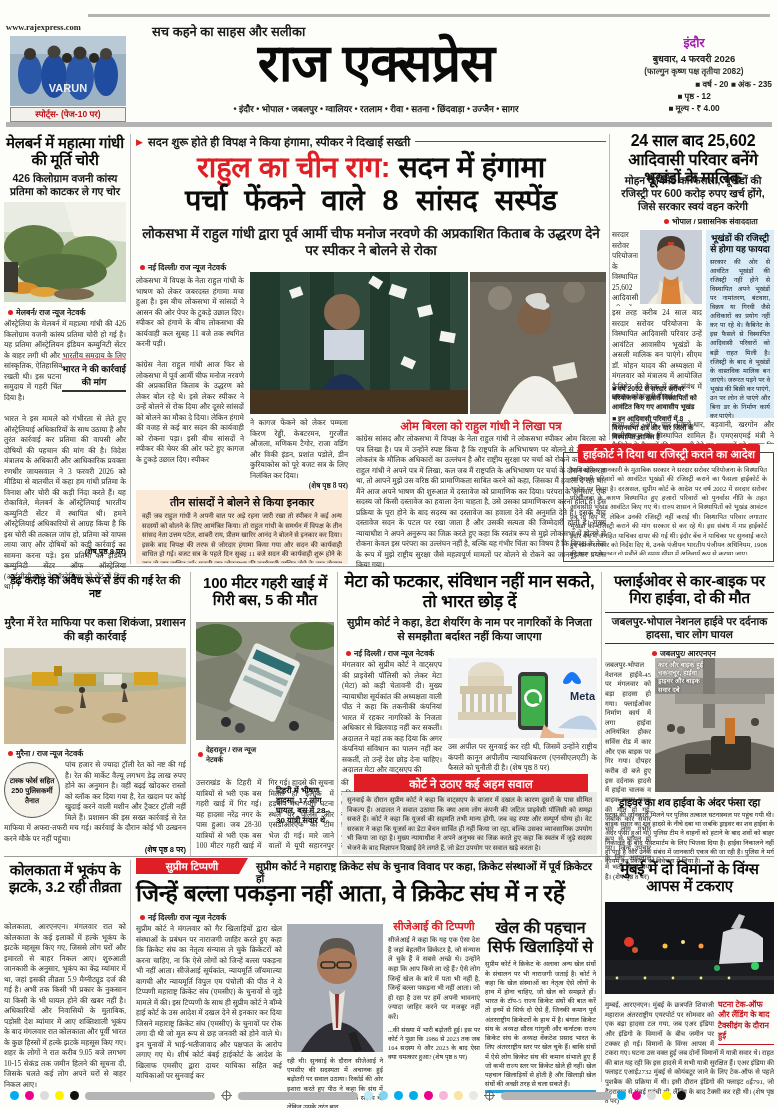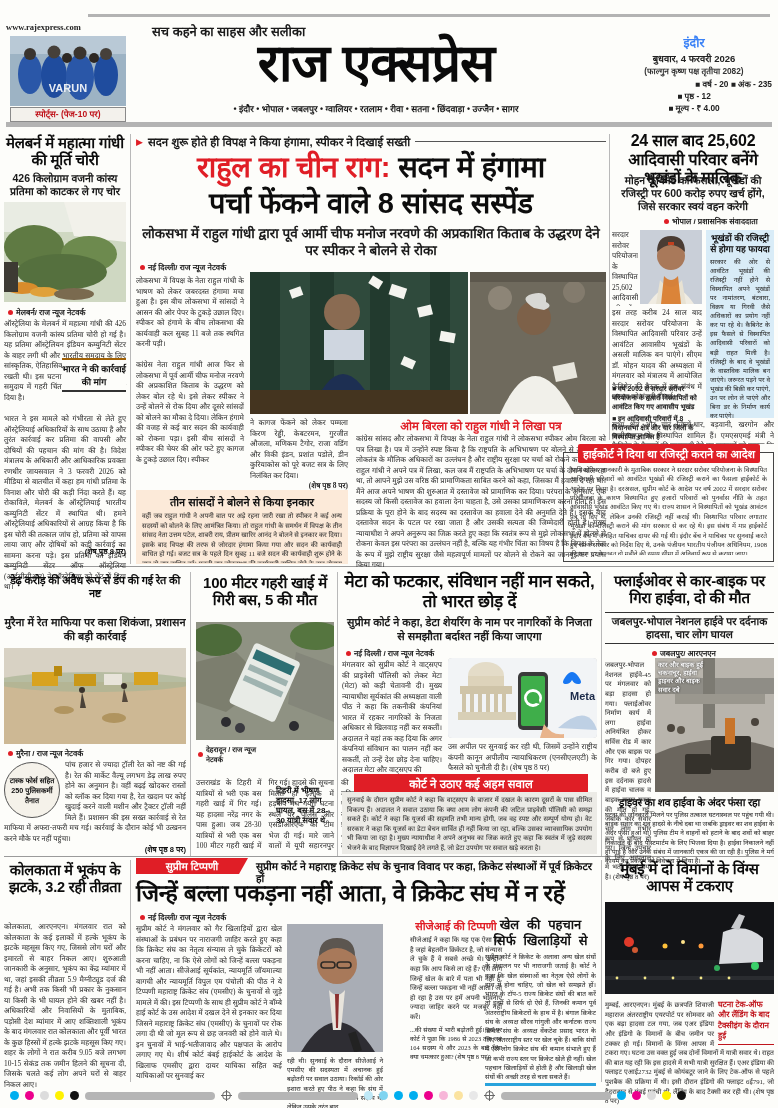--- a/index.html
+++ b/index.html
@@ -49,21 +49,21 @@
       <circle cx="84" cy="22" r="5" fill="#2e2823"></circle>
       <text x="58" y="56" font-size="11" font-weight="bold" fill="#e8edf4" text-anchor="middle">VARUN</text>
     </svg>
   </div>
   <div class="abs center" style="left:10px;top:107px;width:116px;height:15px;border:1px solid #8a8a8a;background:#f3f1ec;font-size:8.5px;font-weight:bold;color:#c0151c;line-height:13px;">स्पोर्ट्स- (पेज-10 पर)</div>
 
   <div class="abs" style="left:152px;top:22px;width:300px;font-size:13px;font-weight:bold;color:#1a1a1a;">सच कहने का साहस और सलीका</div>
   <div class="abs center" style="left:140px;top:35px;width:472px;font-size:52px;font-weight:900;color:#0a0a0a;letter-spacing:-1px;line-height:1.1;font-family:Liberation Sans, sans-serif;">राज एक्सप्रेस</div>
   <div class="abs center" style="left:140px;top:103px;width:472px;font-size:8.8px;font-weight:bold;color:#1a1a1a;">• इंदौर • भोपाल • जबलपुर • ग्वालियर • रतलाम • रीवा • सतना • छिंदवाड़ा • उज्जैन • सागर</div>
 
-  <div class="abs center" style="left:616px;top:34px;width:156px;font-size:12.5px;font-weight:bold;color:#3b82f6;">इंदौर</div>
+  <div class="abs center" style="left:616px;top:34px;width:156px;font-size:12.5px;font-weight:bold;color:#a21caf;">इंदौर</div>
   <div class="abs center" style="left:616px;top:52px;width:156px;font-size:9.5px;font-weight:bold;color:#222;">बुधवार, 4 फरवरी 2026</div>
   <div class="abs center" style="left:616px;top:65px;width:156px;font-size:8.3px;font-weight:bold;color:#333;">(फाल्गुन कृष्ण पक्ष तृतीया 2082)</div>
   <div class="abs center" style="left:616px;top:78px;width:156px;font-size:8.3px;font-weight:bold;color:#222;text-align:right;">■ वर्ष - 20  ■ अंक - 235</div>
   <div class="abs center" style="left:616px;top:90px;width:156px;font-size:8.3px;font-weight:bold;color:#222;">■ पृष्ठ - 12</div>
   <div class="abs center" style="left:616px;top:102px;width:156px;font-size:8.3px;font-weight:bold;color:#222;">■ मूल्य - ₹ 4.00</div>
 
   <div class="grayband" style="left:6px;top:122px;width:766px;height:5px;"></div>
 
   <div class="vrule" style="left:130px;top:134px;height:430px;"></div>
   <div class="vrule" style="left:609px;top:134px;height:306px;"></div>
@@ -83,33 +83,33 @@
       <ellipse cx="40" cy="90" rx="14" ry="5" fill="#e0a13a"></ellipse>
       <ellipse cx="70" cy="92" rx="20" ry="6" fill="#7a6a4f"></ellipse>
       <rect x="0" y="60" width="14" height="30" fill="#3d3a33"></rect>
     </svg>
   </div>
   <div class="abs byline" style="left:8px;top:307px;width:118px;">
       <span class="dot"></span>
       <span>मेलबर्न/ राज न्यूज नेटवर्क</span>
     </div>
   <div class="abs body-txt" style="left:4px;top:319px;width:122px;height:120px;">ऑस्ट्रेलिया के मेलबर्न में महात्मा गांधी की 426 किलोग्राम वजनी कांस्य प्रतिमा चोरी हो गई है। यह प्रतिमा ऑस्ट्रेलियन इंडियन कम्युनिटी सेंटर के बाहर लगी थी और भारतीय समुदाय के लिए सांस्कृतिक, ऐतिहासिक और प्रतीकात्मक महत्व रखती थी। इस घटना ने भारतीय-ऑस्ट्रेलियाई समुदाय में गहरी चिंता और आक्रोश पैदा कर दिया है।</div>
-  <div class="abs center" style="left:62px;top:358px;width:64px;background:#fdfdfa;border-top:2px solid #a16207;border-bottom:2px solid #333;font-size:9px;font-weight:bold;padding:2px 0;">भारत ने की कार्रवाई की मांग</div>
+  <div class="abs center" style="left:62px;top:358px;width:64px;background:#fdfdfa;border-top:2px solid #fca5a5;border-bottom:2px solid #333;font-size:9px;font-weight:bold;padding:2px 0;">भारत ने की कार्रवाई की मांग</div>
   <div class="abs body-txt" style="left:4px;top:414px;width:122px;height:128px;">भारत ने इस मामले को गंभीरता से लेते हुए ऑस्ट्रेलियाई अधिकारियों के साथ उठाया है और तुरंत कार्रवाई कर प्रतिमा की वापसी और दोषियों की पहचान की मांग की है। विदेश मंत्रालय के अधिकारी और आधिकारिक प्रवक्ता रणधीर जायसवाल ने 3 फरवरी 2026 को मीडिया से बातचीत में कहा हम गांधी प्रतिमा के विनाश और चोरी की कड़ी निंदा करते हैं। यह रोकाविले, मेलबर्न के ऑस्ट्रेलियाई भारतीय कम्युनिटी सेंटर में स्थापित थी। हमने ऑस्ट्रेलियाई अधिकारियों से आग्रह किया है कि इस चोरी की तत्काल जांच हो, प्रतिमा को वापस लाया जाए और दोषियों को कड़ी कार्रवाई का सामना करना पड़े। इस प्रतिमा को इंडियन कम्युनिटी सेंटर ऑफ ऑस्ट्रेलिया (आईसीसीआर) ने ऑस्ट्रेलिया को भेंट में दिया था।</div>
   <div class="abs cont" style="left:4px;top:546px;width:122px;">(शेष पृष्ठ 8 पर)</div>
 
   <div class="abs" style="left:136px;top:134px;width:470px;display:flex;align-items:center;gap:5px;">
     <span style="color:#e01e26;font-size:9px;">▶</span>
     <span style="font-size:11.5px;font-weight:bold;color:#1a1a1a;white-space:nowrap;">सदन शुरू होते ही विपक्ष ने किया हंगामा, स्पीकर ने दिखाई सख्ती</span>
     <span style="flex:1;height:1px;background:#555;"></span>
   </div>
   <div class="abs hl center" style="left:134px;top:150px;width:474px;font-size:29px;line-height:1.2;">
     <span class="red">राहुल का चीन राग:</span><span> सदन में हंगामा</span>
   </div>
-  <div class="abs hl center" style="left:134px;top:186px;width:474px;font-size:29px;line-height:1.2;">पर्चा फेंकने वाले 8 सांसद सस्पेंड</div>
+  <div class="abs hl center" style="left:134px;top:186px;width:474px;font-size:29px;line-height:1.2;font-family:Liberation Mono, monospace;">पर्चा फेंकने वाले 8 सांसद सस्पेंड</div>
   <div class="abs deck center" style="left:140px;top:226px;width:462px;font-size:13.5px;">लोकसभा में राहुल गांधी द्वारा पूर्व आर्मी चीफ मनोज नरवणे की अप्रकाशित किताब के उद्धरण देने पर स्पीकर ने बोलने से रोका</div>
   <div class="abs byline" style="left:140px;top:262px;width:140px;">
       <span class="dot"></span>
       <span>नई दिल्ली/ राज न्यूज नेटवर्क</span>
     </div>
 
   <div class="abs body-txt" style="left:136px;top:276px;width:108px;height:172px;">
     <span>लोकसभा में विपक्ष के नेता राहुल गांधी के भाषण को लेकर जबरदस्त हंगामा मचा हुआ है। इस बीच लोकसभा में सांसदों ने आसन की ओर पेपर के टुकड़े उछाल दिए। स्पीकर को हंगामे के बीच लोकसभा की कार्यवाही कल सुबह 11 बजे तक स्थगित करनी पड़ी।</span><br><br>
     <span>कांग्रेस नेता राहुल गांधी आज फिर से लोकसभा में पूर्व आर्मी चीफ मनोज नरवणे की अप्रकाशित किताब के उद्धरण को लेकर बोल रहे थे। इसे लेकर स्पीकर ने उन्हें बोलने से रोक दिया और दूसरे सांसदों को बोलने का मौका दे दिया। लेकिन हंगामे की वजह से कई बार सदन की कार्यवाही को रोकना पड़ा। इसी बीच सांसदों ने स्पीकर की चेयर की ओर फटे हुए कागज के टुकड़े उछाल दिए। स्पीकर</span>
   </div>
@@ -348,28 +348,28 @@
       <rect x="34" y="38" width="14" height="6" rx="3" fill="none" stroke="#2e2a26" stroke-width="1.6"></rect>
       <rect x="50" y="38" width="14" height="6" rx="3" fill="none" stroke="#2e2a26" stroke-width="1.6"></rect>
       <path d="M14,128 Q50,68 88,128 Z" fill="#2e2d33"></path>
       <path d="M42,66 q8,10 16,0 l-4,40 l-8,0 Z" fill="#e8e4dc"></path>
       <path d="M48,70 l4,0 l-1,34 l-2,0 Z" fill="#8c2f2f"></path>
       <rect x="64" y="108" width="8" height="20" fill="#222" transform="rotate(-18 68 118)"></rect>
     </svg>
   </div>
   <div class="abs body-txt" style="left:287px;top:1056px;width:96px;height:28px;font-size:6.5px;">रही थी। सुनवाई के दौरान सीजेआई ने एमसीए की सदस्यता में अचानक हुई बढ़ोतरी पर सवाल उठाया। रिकॉर्ड की ओर इशारा करते हुए पीठ ने कहा कि संघ में 1986 और 2023 के बीच 164 सदस्य थे, लेकिन उसके तुरंत बाद</div>
 
-  <div class="abs" style="left:388px;top:918px;width:92px;height:164px;margin-left:22px;">
+  <div class="abs" style="left:388px;top:918px;width:92px;height:164px;">
     <div class="center" style="font-size:11px;font-weight:bold;color:#e01e26;margin-bottom:2px;">सीजेआई की टिप्पणी</div>
     <div class="body-txt" style="font-size:6.8px;">सीजेआई ने कहा कि यह एक ऐसा देश है जहां बेहतरीन क्रिकेटर है, जो संन्यास ले चुके हैं वे सबसे अच्छे थे। उन्होंने कहा कि आप किसे ला रहे हैं? ऐसे लोग जिन्हें खेल के बारे में पता भी नहीं है, जिन्हें बल्ला पकड़ना भी नहीं आता। जो हो रहा है उस पर हमें अपनी भावनाएं ज्यादा जाहिर करने पर मजबूर नहीं करें।</div>
     <div class="body-txt" style="font-size:6.4px;margin-top:3px;">...की संख्या में भारी बढ़ोतरी हुई। इस पर कोर्ट ने पूछा कि 1986 से 2023 तक जब 164 सदस्य थे और 2023 के बाद ऐसा क्या चमत्कार हुआ? (शेष पृष्ठ 8 पर)</div>
   </div>
 
   <div class="abs" style="left:485px;top:918px;width:111px;height:164px;">
-    <div class="center" style="font-size:13px;font-weight:bold;line-height:1.2;margin-bottom:3px;font-family:Liberation Mono, monospace;">खेल की पहचान सिर्फ खिलाड़ियों से</div>
+    <div class="center" style="font-size:16px;font-weight:bold;line-height:1.2;margin-bottom:3px;">खेल की पहचान सिर्फ खिलाड़ियों से</div>
     <div class="body-txt" style="font-size:6.5px;height:128px;overflow:hidden;">सुप्रीम कोर्ट ने क्रिकेट के अलावा अन्य खेल संघों के संचालन पर भी नाराजगी जताई है। कोर्ट ने कहा कि खेल संस्थाओं का नेतृत्व ऐसे लोगों के हाथ में होना चाहिए, जो खेल को समझते हों। भारत के टॉप-5 राज्य क्रिकेट संघों की बात करें तो इनमें से सिर्फ दो ऐसे हैं, जिनकी कमान पूर्व अंतरराष्ट्रीय क्रिकेटरों के हाथ में है। बंगाल क्रिकेट संघ के अध्यक्ष सौरव गांगुली और कर्नाटक राज्य क्रिकेट संघ के अध्यक्ष वेंकटेश प्रसाद भारत के लिए अंतरराष्ट्रीय स्तर पर खेल चुके हैं। बाकि संघों में ऐसे लोग क्रिकेट संघ की कमान संभाले हुए हैं जो कभी राज्य स्तर पर क्रिकेट खेले ही नहीं। खेल पहचान खिलाड़ियों से होती है और खिलाड़ी खेल संघों की अच्छी तरह से चला सकते हैं।</div>
     <div style="height:3px;background:#29a3dc;margin-top:3px;"></div>
   </div>
 
   <div class="abs hl center" style="left:605px;top:860px;width:169px;font-size:15px;">मुंबई में दो विमानों के विंग्स आपस में टकराए</div>
   <div class="photo-box" style="left:605px;top:902px;width:169px;height:92px;">
     <svg class="photo" viewBox="0 0 169 92" preserveAspectRatio="none">
       <rect width="169" height="92" fill="#131417"></rect>
       <rect y="58" width="169" height="34" fill="#1b1d21"></rect>
       <g>

